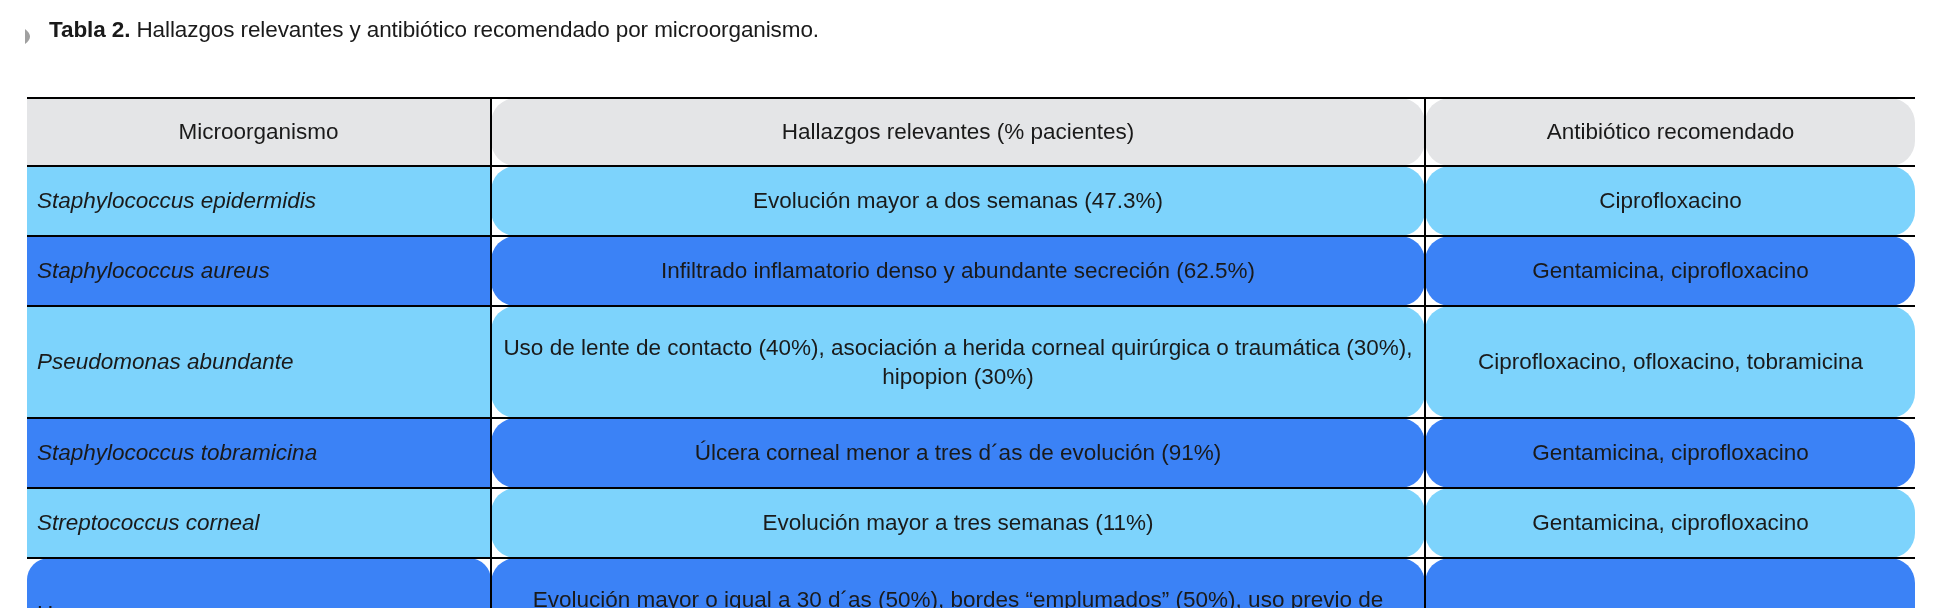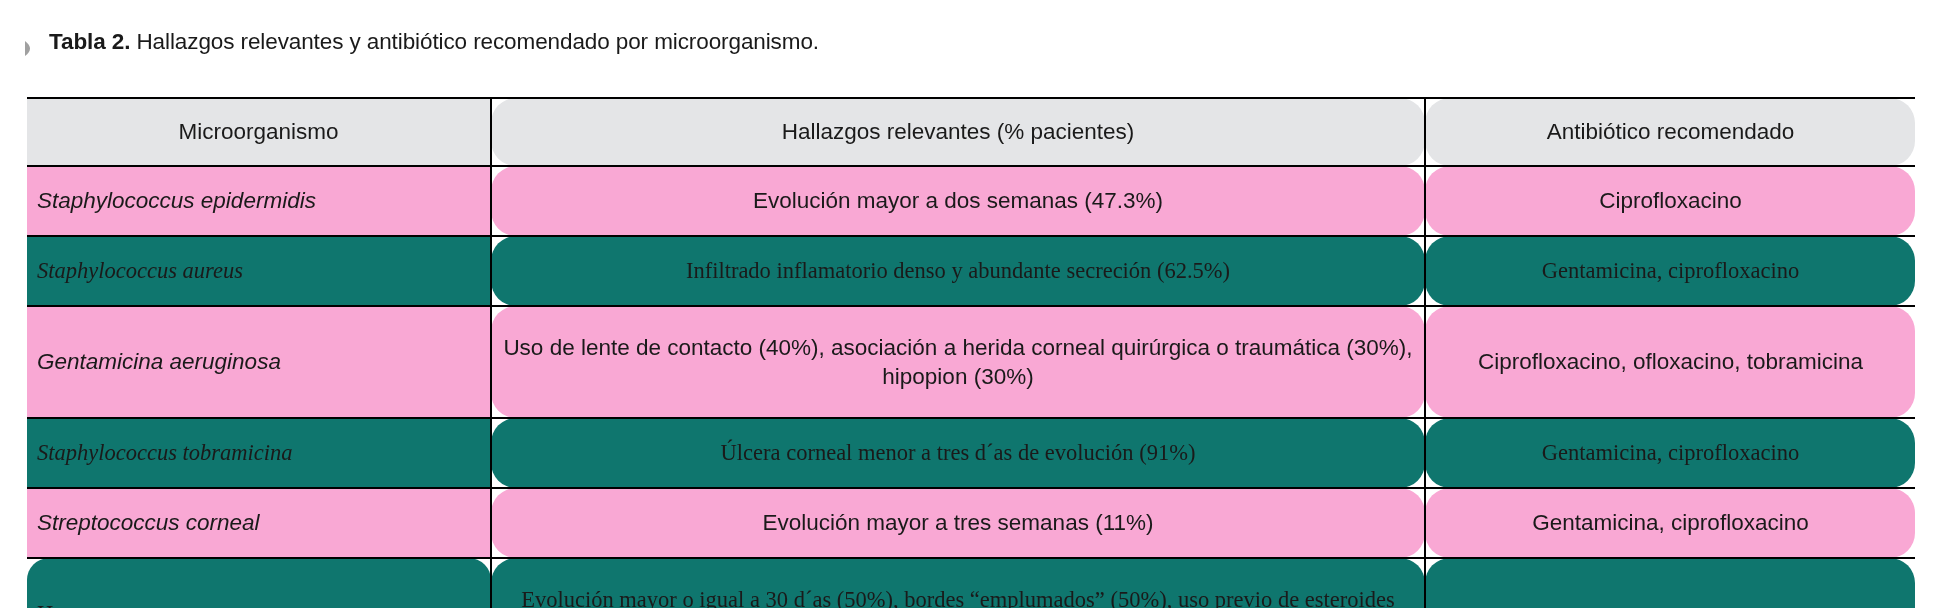--- a/index.html
+++ b/index.html
@@ -12,21 +12,21 @@
     height: 608px;
     font-family: "Liberation Sans", sans-serif;
     color: #1a1a1a;
     overflow: hidden;
   }
 
   
   .caption-row {
     position: absolute;
     left: 24px;
-    top: 28px;
+    top: 16px;
     display: flex;
     align-items: flex-end;
     gap: 12px;
   }
   .caption-marker {
     width: 13px;
     height: 17px;
     position: relative;
     top: 2px;
     flex: 0 0 auto;
@@ -69,22 +69,22 @@
   table.t2 .sep-l { border-left: 2.5px solid #000; border-radius: 25px; }
 
   thead th {
     font-weight: 700;
     text-align: center;
     font-size: 22.5px;
     height: 42px;
   }
   thead tr { background: #e4e5e7; }
 
-  tbody tr.shade { background: #0f766e; font-family: Liberation Serif, serif; }
-  tbody tr.plain { background: #f9a8d4; }
+  tbody tr.shade { background: #3b82f6; }
+  tbody tr.plain { background: #7dd3fc; }
 
   td.org {
     text-align: left;
     font-style: italic;
     padding-left: 14px;
     white-space: nowrap;
   }
   td.org.upright { font-style: normal; border-radius: 22px; }
   td.mid { text-align: center; }
   td.anti { text-align: center; }
@@ -123,21 +123,21 @@
         <td class="org">Staphylococcus epidermidis</td>
         <td class="mid sep-l">Evolución mayor a dos semanas (47.3%)</td>
         <td class="anti sep-l">Ciprofloxacino</td>
       </tr>
       <tr class="shade short">
         <td class="org">Staphylococcus aureus</td>
         <td class="mid sep-l">Infiltrado inflamatorio denso y abundante secreción (62.5%)</td>
         <td class="anti sep-l">Gentamicina, ciprofloxacino</td>
       </tr>
       <tr class="plain tall">
-        <td class="org">Gentamicina aeruginosa</td>
+        <td class="org">Pseudomonas abundante</td>
         <td class="mid sep-l">Uso de lente de contacto (40%), asociación a herida corneal quirúrgica o traumática (30%), hipopion (30%)</td>
         <td class="anti sep-l">Ciprofloxacino, ofloxacino, tobramicina</td>
       </tr>
       <tr class="shade short">
         <td class="org">Staphylococcus tobramicina</td>
         <td class="mid sep-l">Úlcera corneal menor a tres d´as de evolución (91%)</td>
         <td class="anti sep-l">Gentamicina, ciprofloxacino</td>
       </tr>
       <tr class="plain short">
         <td class="org">Streptococcus corneal</td>

